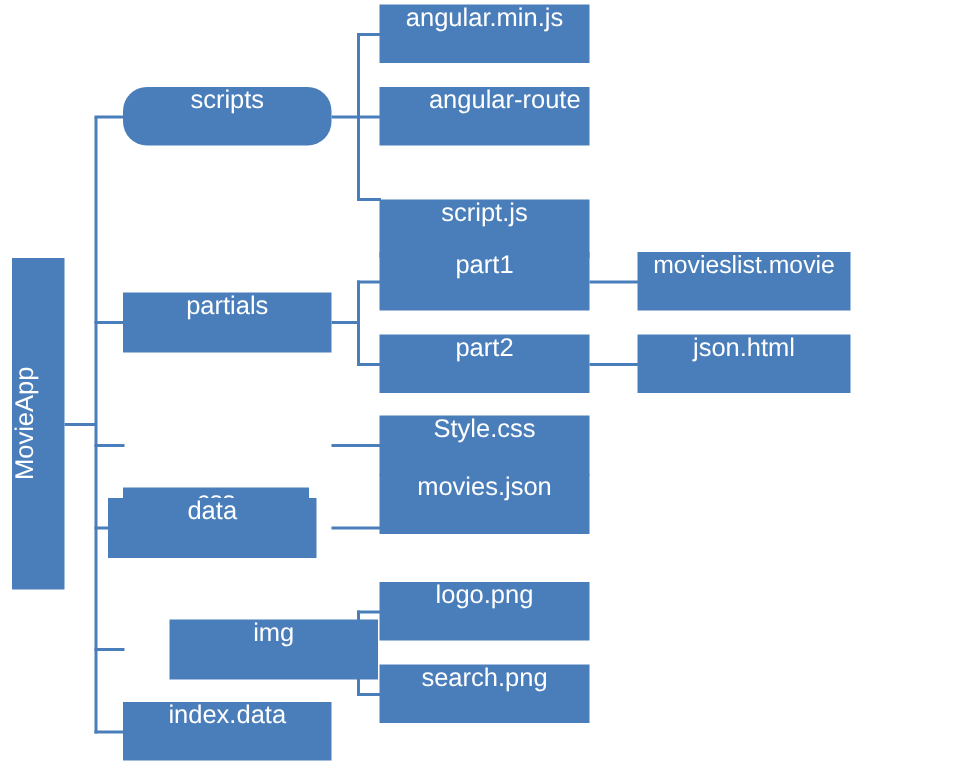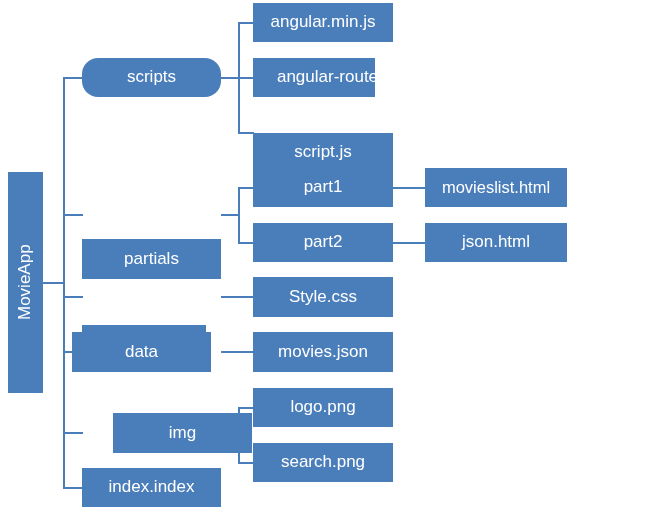--- a/index.html
+++ b/index.html
@@ -13,21 +13,20 @@
     height: 520px;
     background: #ffffff;
     font-family: "Liberation Sans", sans-serif;
     overflow: hidden;
   }
   .node {
     position: absolute;
     background: #4a7ebb;
     color: #ffffff;
     display: flex;
-    align-items: center;
     justify-content: center;
     font-size: 17px;
     line-height: 1.1;
     text-align: center;
     white-space: nowrap;
     box-sizing: border-box;
     letter-spacing: 0px;
   }
   .node.root {
     writing-mode: vertical-rl;
@@ -89,38 +88,38 @@
   </div>
 
   <div class="node" style="left:82px; top:58px; width:139px; height:39px;border-radius:16px;">
     <span>scripts</span>
   </div>
 
   <div class="node" style="left:253px; top:3px; width:140px; height:39px;">
     <span>angular.min.js</span>
   </div>
 
-  <div class="node" style="left:253px; top:58px; width:122px; height:39px;padding-left:27px;">
+  <div class="node" style="left:253px; top:58px; width:140px; height:39px;padding-left:27px;">
     <span>angular-route</span>
   </div>
 
   <div class="node" style="left:253px; top:113px; width:140px; height:39px;margin-top:20px;">
     <span>script.js</span>
   </div>
 
-  <div class="node" style="left:82px; top:195px; width:139px; height:40px;margin-top:44px;">
+  <div class="node" style="left:82px; top:195px; width:139px; height:40px;">
     <span>partials</span>
   </div>
 
   <div class="node" style="left:253px; top:168px; width:140px; height:39px;">
     <span>part1</span>
   </div>
 
   <div class="node tight" style="left:425px; top:168px; width:142px; height:39px;">
-    <span>movieslist.html</span>
+    <span>movieslist.movie</span>
   </div>
 
   <div class="node" style="left:253px; top:223px; width:140px; height:39px;">
     <span>part2</span>
   </div>
 
   <div class="node" style="left:425px; top:223px; width:142px; height:39px;">
     <span>json.html</span>
   </div>
 
@@ -129,33 +128,33 @@
   </div>
 
   <div class="node" style="left:253px; top:277px; width:140px; height:40px;">
     <span>Style.css</span>
   </div>
 
   <div class="node" style="left:72px; top:332px; width:139px; height:40px;">
     <span>data</span>
   </div>
 
-  <div class="node" style="left:253px; top:332px; width:140px; height:40px;">
+  <div class="node" style="left:253px; top:316px; width:140px; height:40px;">
     <span>movies.json</span>
   </div>
 
   <div class="node" style="left:82px; top:413px; width:139px; height:40px;margin-left:31px;">
     <span>img</span>
   </div>
 
   <div class="node" style="left:253px; top:388px; width:140px; height:39px;">
     <span>logo.png</span>
   </div>
 
   <div class="node" style="left:253px; top:443px; width:140px; height:39px;">
     <span>search.png</span>
   </div>
 
   <div class="node" style="left:82px; top:468px; width:139px; height:39px;">
-    <span>index.index</span>
+    <span>index.data</span>
   </div>
 
 </div>
 
 </body></html>

